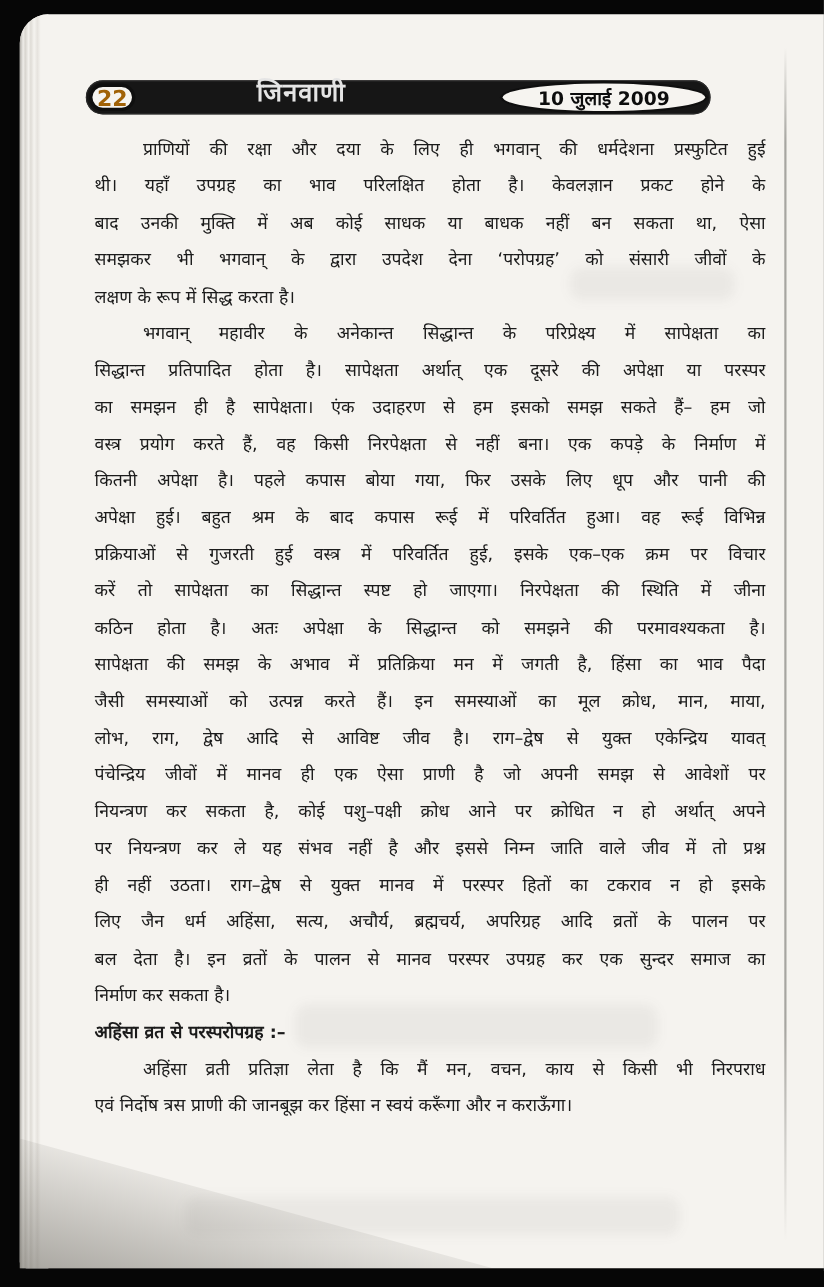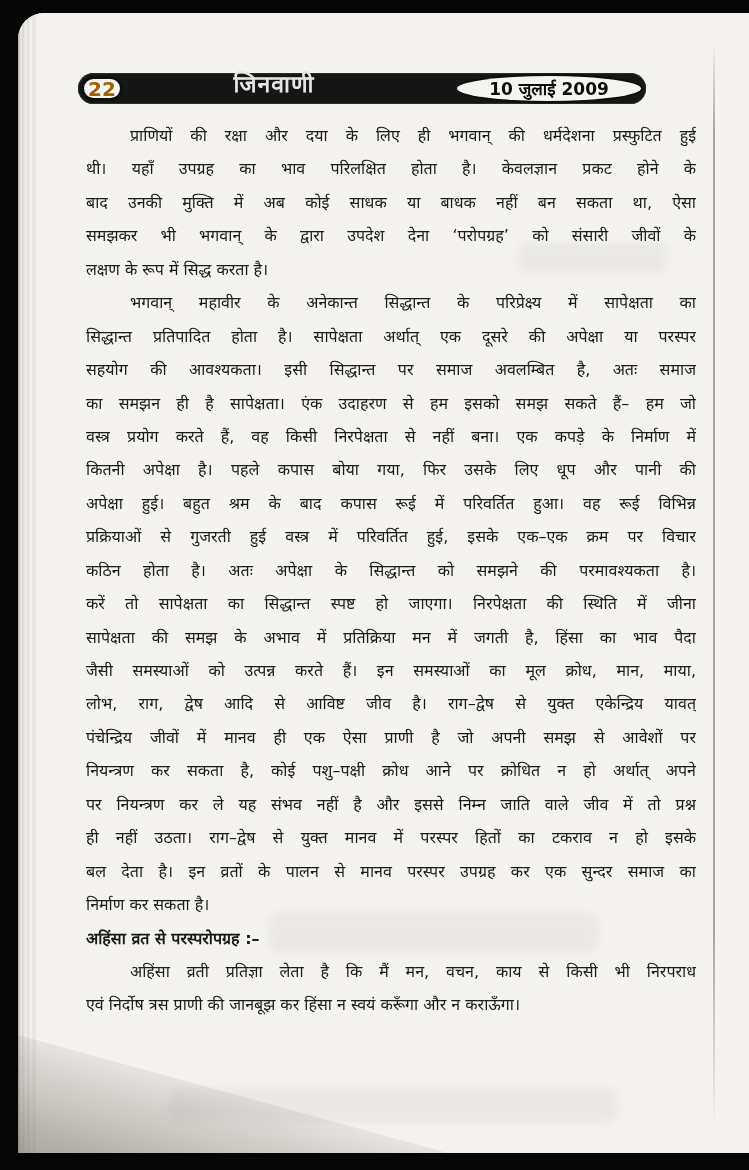--- a/index.html
+++ b/index.html
@@ -101,35 +101,35 @@
       <div class="para para-body">
         <div class="line line-first-indent">प्राणियों की रक्षा और दया के लिए ही भगवान् की धर्मदेशना प्रस्फुटित हुई</div>
         <div class="line">थी। यहाँ उपग्रह का भाव परिलक्षित होता है। केवलज्ञान प्रकट होने के</div>
         <div class="line">बाद उनकी मुक्ति में अब कोई साधक या बाधक नहीं बन सकता था, ऐसा</div>
         <div class="line">समझकर भी भगवान् के द्वारा उपदेश देना ‘परोपग्रह’ को संसारी जीवों के</div>
         <div class="line line-last">लक्षण के रूप में सिद्ध करता है।</div>
       </div>
       <div class="para para-body">
         <div class="line line-first-indent">भगवान् महावीर के अनेकान्त सिद्धान्त के परिप्रेक्ष्य में सापेक्षता का</div>
         <div class="line">सिद्धान्त प्रतिपादित होता है। सापेक्षता अर्थात् एक दूसरे की अपेक्षा या परस्पर</div>
-        <div class="line">सहयोग की आवश्यकता। इसी सिद्धान्त पर समाज अवलम्बित है, अतः समाज</div>
         <div class="line">का समझन ही है सापेक्षता। एंक उदाहरण से हम इसको समझ सकते हैं– हम जो</div>
         <div class="line">वस्त्र प्रयोग करते हैं, वह किसी निरपेक्षता से नहीं बना। एक कपड़े के निर्माण में</div>
         <div class="line">कितनी अपेक्षा है। पहले कपास बोया गया, फिर उसके लिए धूप और पानी की</div>
         <div class="line">अपेक्षा हुई। बहुत श्रम के बाद कपास रूई में परिवर्तित हुआ। वह रूई विभिन्न</div>
         <div class="line">प्रक्रियाओं से गुजरती हुई वस्त्र में परिवर्तित हुई, इसके एक–एक क्रम पर विचार</div>
+        <div class="line">करें तो सापेक्षता का सिद्धान्त स्पष्ट हो जाएगा। निरपेक्षता की स्थिति में जीना</div>
         <div class="line">कठिन होता है। अतः अपेक्षा के सिद्धान्त को समझने की परमावश्यकता है।</div>
-        <div class="line">करें तो सापेक्षता का सिद्धान्त स्पष्ट हो जाएगा। निरपेक्षता की स्थिति में जीना</div>
         <div class="line">सापेक्षता की समझ के अभाव में प्रतिक्रिया मन में जगती है, हिंसा का भाव पैदा</div>
         <div class="line">जैसी समस्याओं को उत्पन्न करते हैं। इन समस्याओं का मूल क्रोध, मान, माया,</div>
         <div class="line">लोभ, राग, द्वेष आदि से आविष्ट जीव है। राग–द्वेष से युक्त एकेन्द्रिय यावत्</div>
         <div class="line">पंचेन्द्रिय जीवों में मानव ही एक ऐसा प्राणी है जो अपनी समझ से आवेशों पर</div>
         <div class="line">नियन्त्रण कर सकता है, कोई पशु–पक्षी क्रोध आने पर क्रोधित न हो अर्थात् अपने</div>
         <div class="line">पर नियन्त्रण कर ले यह संभव नहीं है और इससे निम्न जाति वाले जीव में तो प्रश्न</div>
         <div class="line">ही नहीं उठता। राग–द्वेष से युक्त मानव में परस्पर हितों का टकराव न हो इसके</div>
+        <div class="line">लिए जैन धर्म अहिंसा, सत्य, अचौर्य, ब्रह्मचर्य, अपरिग्रह आदि व्रतों के पालन पर</div>
         <div class="line">बल देता है। इन व्रतों के पालन से मानव परस्पर उपग्रह कर एक सुन्दर समाज का</div>
         <div class="line line-last">निर्माण कर सकता है।</div>
       </div>
       <div class="para para-heading">
         <div class="line line-last">अहिंसा व्रत से परस्परोपग्रह :–</div>
       </div>
       <div class="para para-body">
         <div class="line line-first-indent">अहिंसा व्रती प्रतिज्ञा लेता है कि मैं मन, वचन, काय से किसी भी निरपराध</div>
         <div class="line line-last">एवं निर्दोष त्रस प्राणी की जानबूझ कर हिंसा न स्वयं करूँगा और न कराऊँगा।</div>
       </div>

